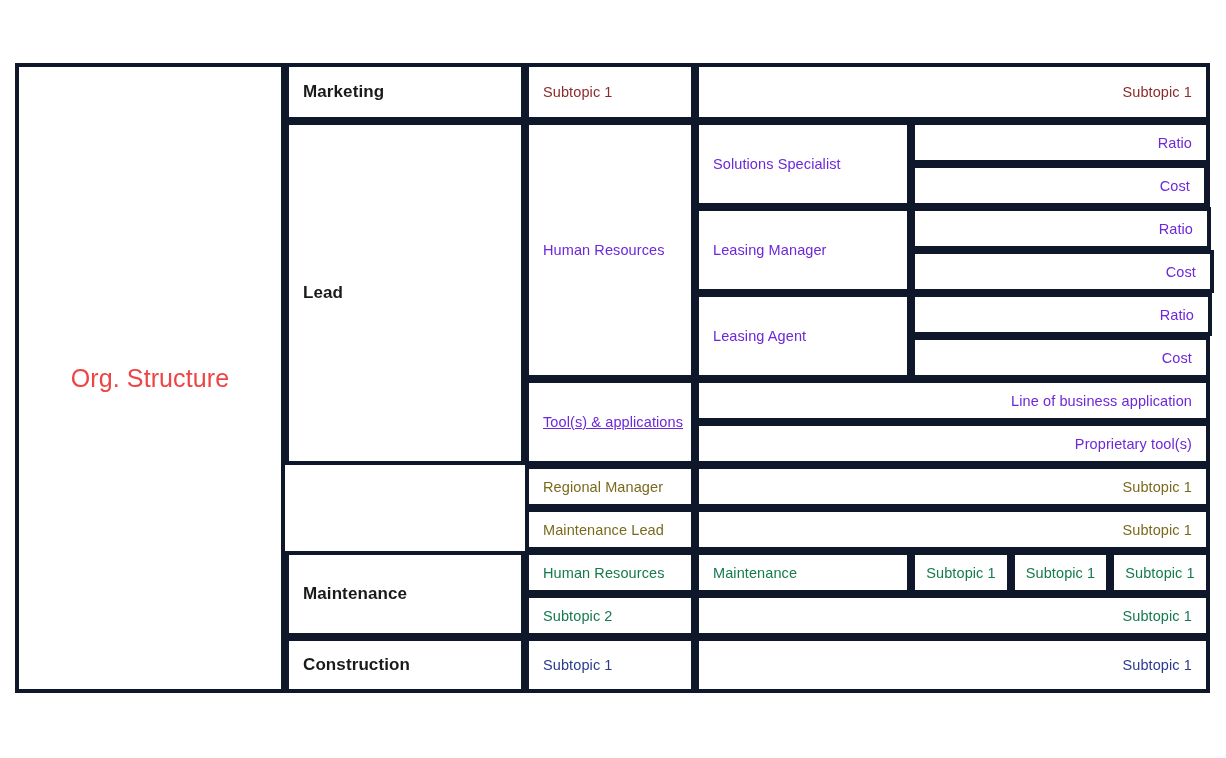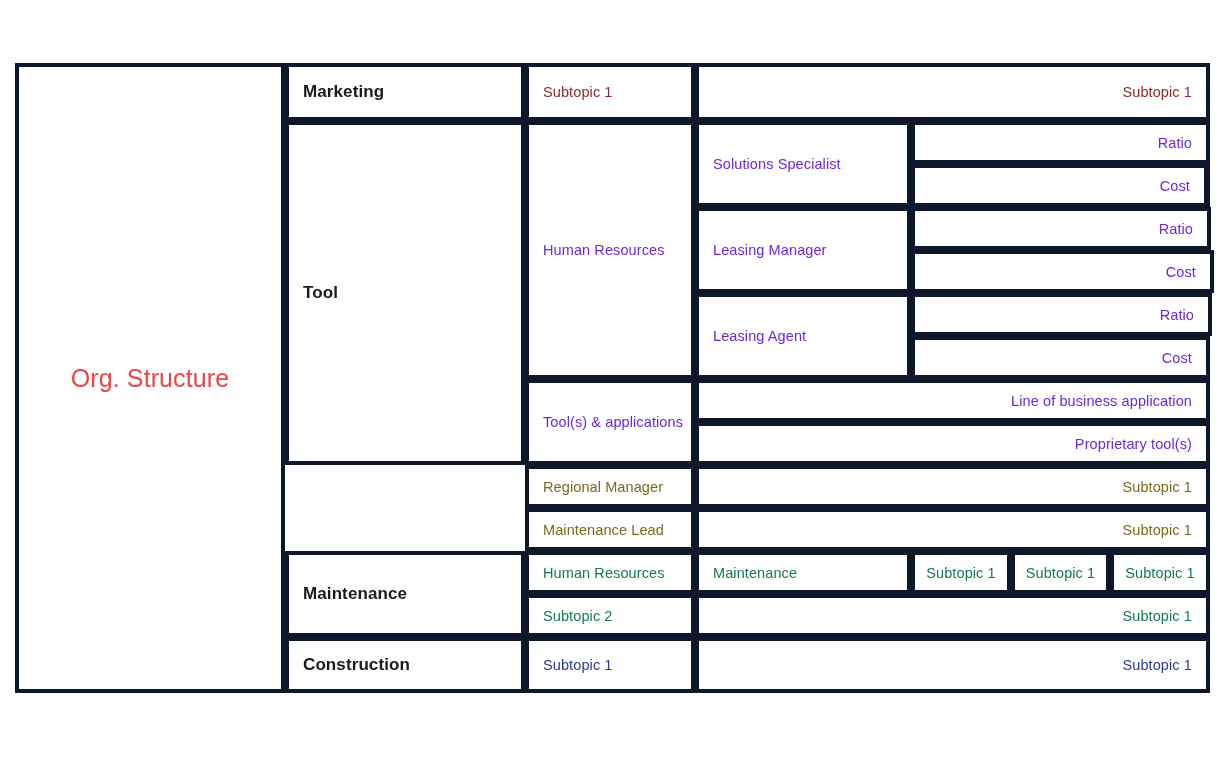--- a/index.html
+++ b/index.html
@@ -78,21 +78,21 @@
 
   <div class="cell al-left t-l3 c-marketing" style="left:525px;top:63px;width:170px;height:58px;">
     <span>Subtopic 1</span>
   </div>
 
   <div class="cell al-right t-l3 c-marketing" style="left:695px;top:63px;width:515px;height:58px;">
     <span>Subtopic 1</span>
   </div>
 
   <div class="cell al-left t-l2" style="left:285px;top:121px;width:240px;height:344px;">
-    <span>Tool</span>
+    <span>Lead</span>
   </div>
 
   <div class="cell al-left t-l3 c-sales" style="left:525px;top:121px;width:170px;height:258px;">
     <span>Human Resources</span>
   </div>
 
   <div class="cell al-left t-l3 c-sales" style="left:695px;top:121px;width:216px;height:86px;">
     <span>Solutions Specialist</span>
   </div>
   <div class="cell al-right t-l3 c-sales" style="left:911px;top:121px;width:299px;height:43px;">
@@ -115,21 +115,21 @@
   <div class="cell al-left t-l3 c-sales" style="left:695px;top:293px;width:216px;height:86px;">
     <span>Leasing Agent</span>
   </div>
   <div class="cell al-right t-l3 c-sales" style="left:911px;top:293px;width:301px;height:43px;">
     <span>Ratio</span>
   </div>
   <div class="cell al-right t-l3 c-sales" style="left:911px;top:336px;width:299px;height:43px;">
     <span>Cost</span>
   </div>
 
-  <div class="cell al-left t-l3 c-sales" style="left:525px;top:379px;width:170px;height:86px;">
+  <div class="cell al-left t-l3 c-sales" style="left:525px;top:379px;width:170px;height:86px;text-decoration:underline;">
     <span>Tool(s) &amp; applications</span>
   </div>
   <div class="cell al-right t-l3 c-sales" style="left:695px;top:379px;width:515px;height:43px;">
     <span>Line of business application</span>
   </div>
   <div class="cell al-right t-l3 c-sales" style="left:695px;top:422px;width:515px;height:43px;">
     <span>Proprietary tool(s)</span>
   </div>
 
 

